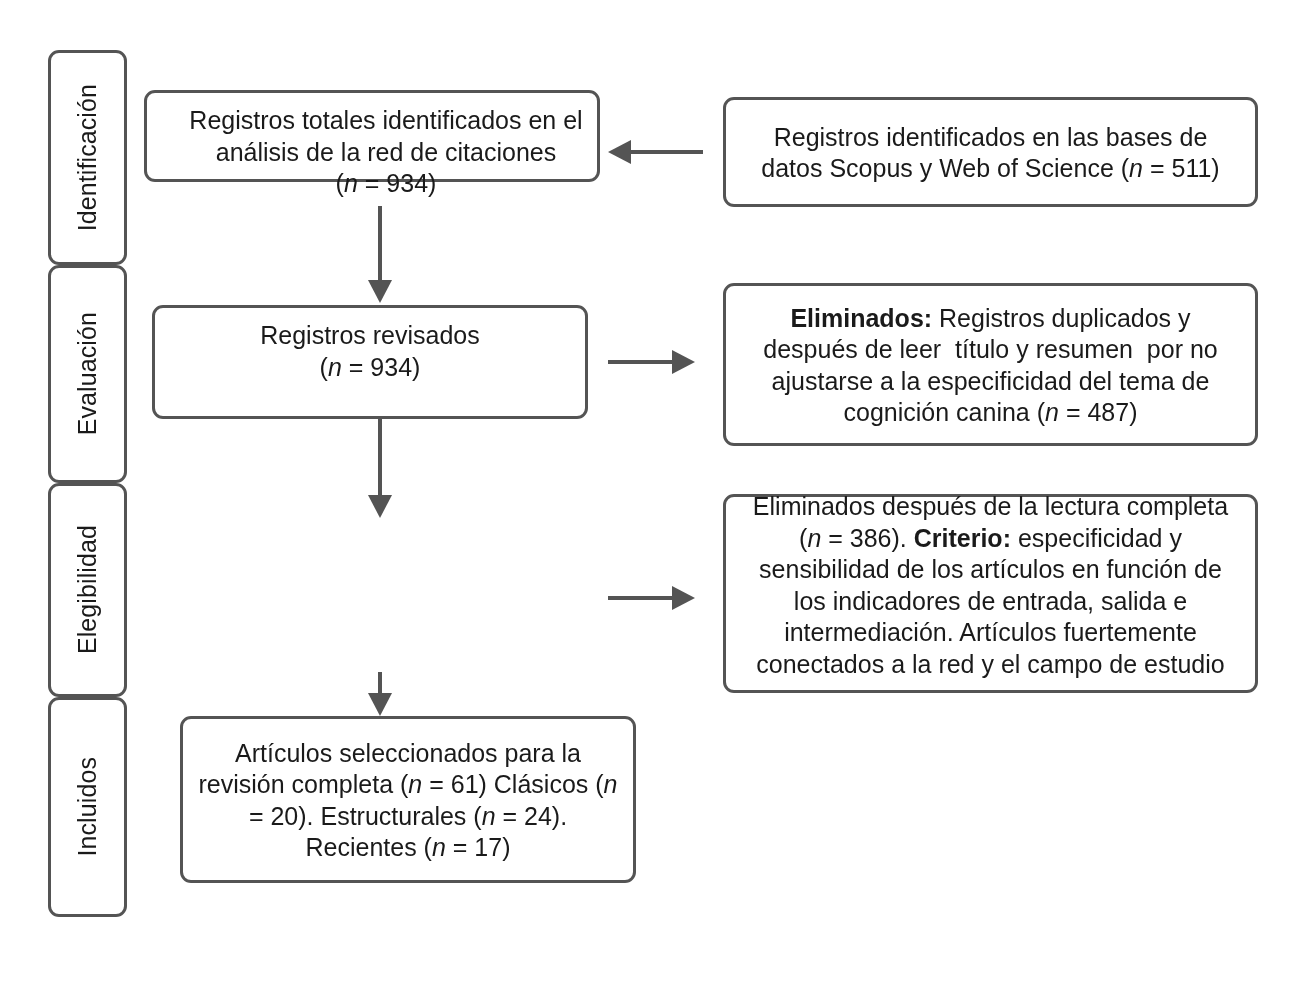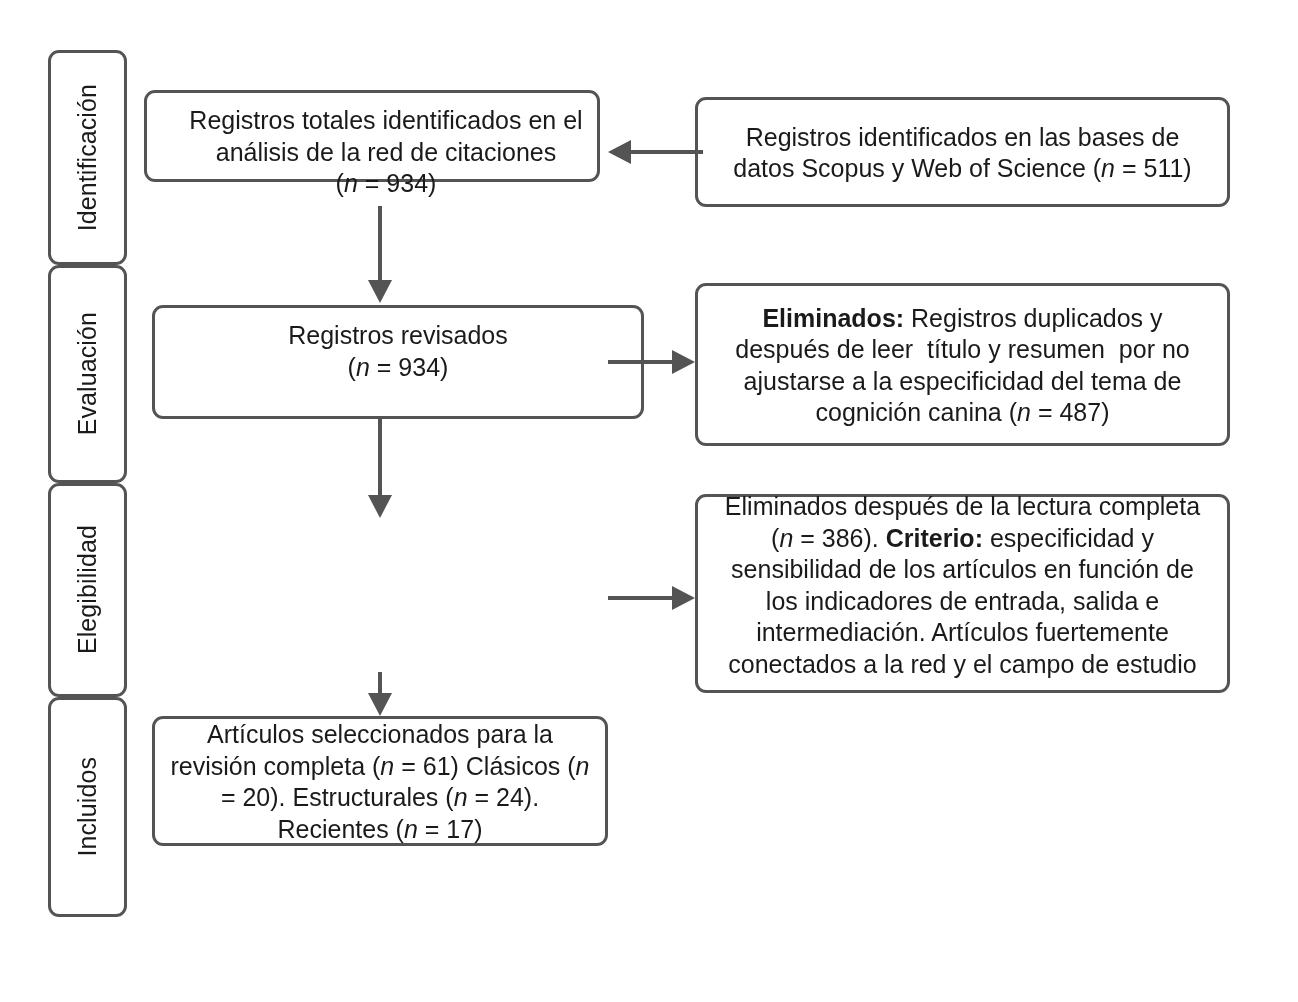--- a/index.html
+++ b/index.html
@@ -46,21 +46,21 @@
     color: #1a1a1a;
   }
 
   
   .content-box {
     display: flex;
     justify-content: center;
     padding: 12px 14px 10px 14px;
   }
   .content-box.align-top { align-items: flex-start; }
-  .content-box.align-center { align-items: center; }
+  .content-box.align-center { align-items: center; margin-left: 28px; }
 
   .box-text {
     width: 100%;
     text-align: center;
     font-size: 25px;
     line-height: 1.26;
     color: #1a1a1a;
     white-space: pre-wrap;
   }
   .box-text i { font-style: italic; }
@@ -131,21 +131,21 @@
   <div class="box content-box align-center" style="left:695px; top:97px; width:535px; height:110px;">
     <div class="box-text">Registros identificados en las bases de datos Scopus y Web of Science (<i>n</i> = 511)</div>
   </div>
 
   <div class="hline" style="left:631px; top:150px; width:72px;"></div>
   <div class="arrow-left" style="left:608px; top:140px;"></div>
 
   <div class="vline" style="left:378px; top:206px; height:74px;"></div>
   <div class="arrow-down" style="left:368px; top:280px;"></div>
 
-  <div class="box content-box align-top" style="left:152px; top:305px; width:492px; height:114px;">
+  <div class="box content-box align-top" style="left:152px; top:305px; width:436px; height:114px;">
     <div class="box-text">Registros revisados
 (<i>n</i> = 934)</div>
   </div>
 
   <div class="box content-box align-center" style="left:695px; top:283px; width:535px; height:163px;">
     <div class="box-text"><b>Eliminados:</b> Registros duplicados y después de leer  título y resumen  por no ajustarse a la especificidad del tema de cognición canina (<i>n</i> = 487)</div>
   </div>
 
   <div class="hline" style="left:608px; top:360px; width:65px;"></div>
   <div class="arrow-right" style="left:672px; top:350px;"></div>
@@ -157,17 +157,17 @@
   <div class="box content-box align-center" style="left:695px; top:494px; width:535px; height:199px;align-items:flex-end;">
     <div class="box-text">Eliminados después de la lectura completa (<i>n</i> = 386). <b>Criterio:</b> especificidad y sensibilidad de los artículos en función de los indicadores de entrada, salida e intermediación. Artículos fuertemente conectados a la red y el campo de estudio</div>
   </div>
 
   <div class="hline" style="left:608px; top:596px; width:65px;"></div>
   <div class="arrow-right" style="left:672px; top:586px;"></div>
 
   <div class="vline" style="left:378px; top:672px; height:21px;"></div>
   <div class="arrow-down" style="left:368px; top:693px;"></div>
 
-  <div class="box content-box align-center" style="left:152px; top:716px; width:456px; height:130px;">
+  <div class="box content-box align-center" style="left:152px; top:716px; width:456px; height:167px;">
     <div class="box-text">Artículos seleccionados para la revisión completa (<i>n</i> = 61) Clásicos (<i>n</i> = 20). Estructurales (<i>n</i> = 24). Recientes (<i>n</i> = 17)</div>
   </div>
 
 </div>
 
 </body></html>

